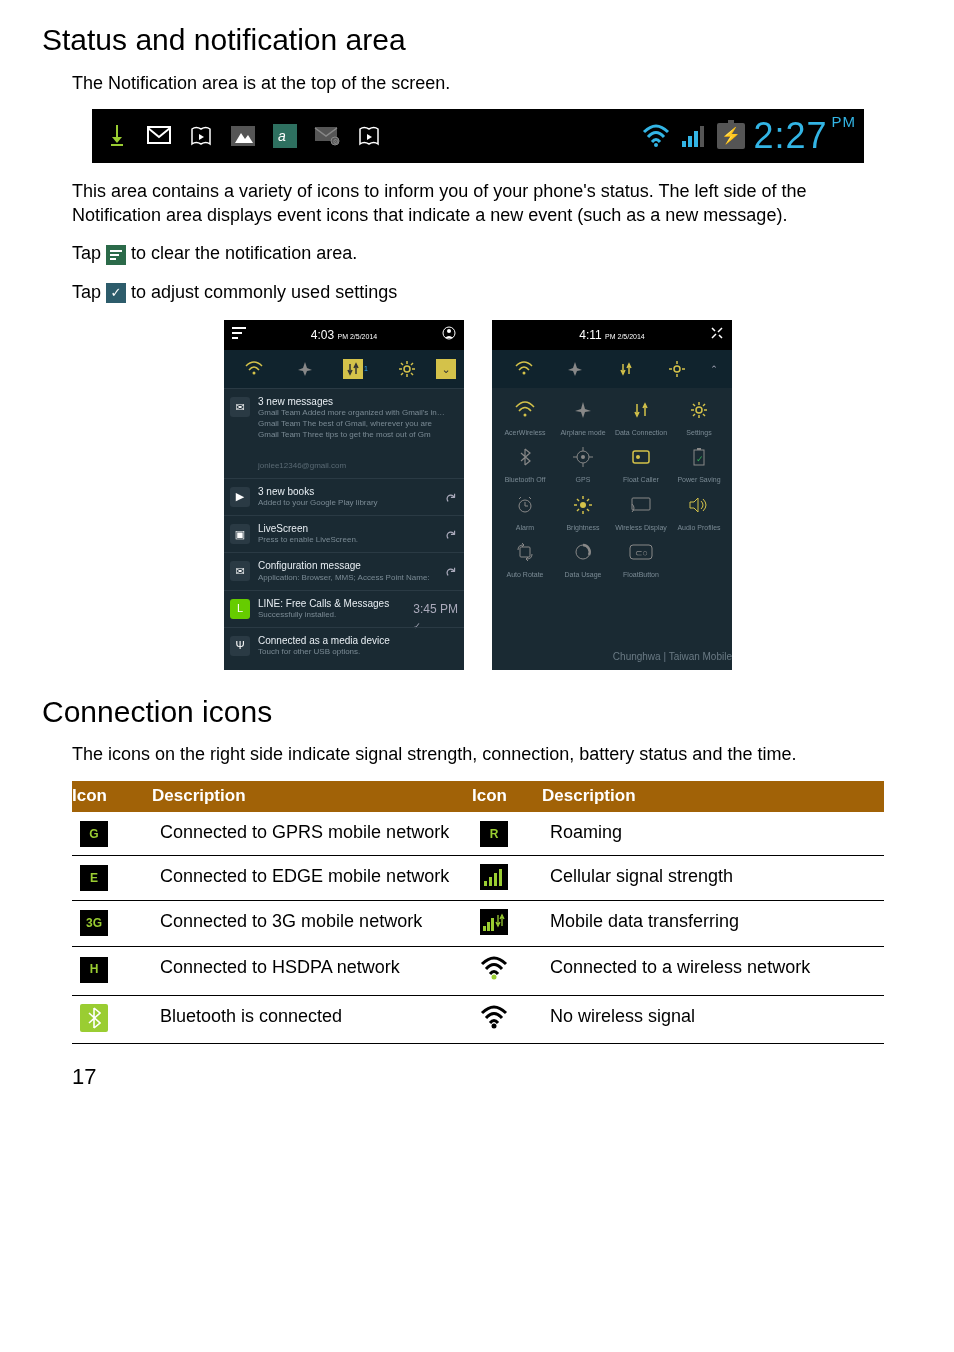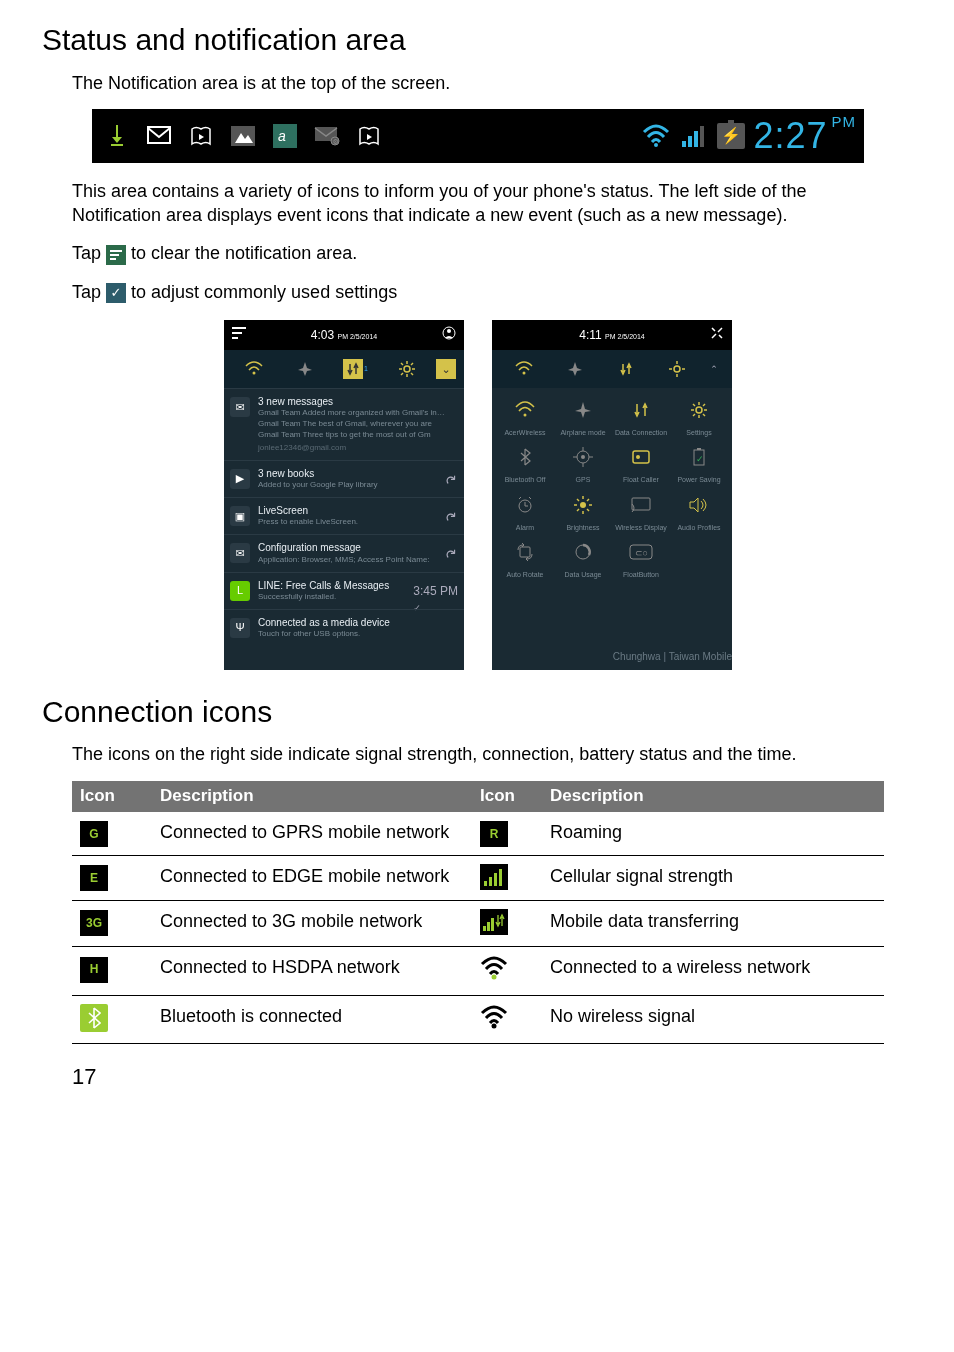--- a/index.html
+++ b/index.html
@@ -104,21 +104,21 @@
   .qg-label { font-size: 7px; }
   .qg-accent { color: #d4c24a !important; }
   .panel-footer { text-align: right; color: #6a7a84; font-size: 10px; padding: 6px 0; margin-top: auto;}
   .curve-arrow { display:inline-block; transform: rotate(-45deg); font-size: 14px; color:#aab;}
   
   
   table.icon-table {
     width: 100%; border-collapse: collapse; margin: 10px 0;
   }
   table.icon-table th {
-    background: #737373; color: #fff; text-align: left; padding: 4px 8px; font-size: 17px;
+    background: #a16207; color: #fff; text-align: left; padding: 4px 0; font-size: 17px;
   }
   table.icon-table td {
     padding: 8px 8px; vertical-align: top; border-bottom: 1px solid #000;
     font-size: 18px; min-height: 50px;
   }
   .col-icon { width: 80px; }
   .col-desc1 { width: 320px; }
   .col-icon2 { width: 70px; }
   .ic-badge {
     display: inline-flex; align-items: center; justify-content: center;
@@ -297,21 +297,21 @@
             <span class="yellow-box">⌄</span>
           </span>
       </div>
       <div id="left-items">
           <div class="notif-item">
             <span class="ni-icon" style="">✉</span>
                  <div class="notif-title">3 new messages</div>
             <div class="notif-sub">Gmail Team  Added more organized with Gmail's in…</div>
             <div class="notif-sub">Gmail Team  The best of Gmail, wherever you are</div>
             <div class="notif-sub">Gmail Team  Three tips to get the most out of Gm</div>
-            <div class="notif-sub" style="margin-top:2px;color:#5a6a74">jonlee12346@gmail.com</div>
+            <div class="notif-sub" style="margin-top:20px;color:#5a6a74">jonlee12346@gmail.com</div>
           </div>
           <div class="notif-item">
             <span class="ni-icon" style="">▶</span>
                  <div class="notif-title">3 new books</div>
             <div class="notif-sub">Added to your Google Play library</div>
             <span class="notif-meta"><span class="curve-arrow">↷</span></span>
           </div>
           <div class="notif-item">
             <span class="ni-icon" style="">▣</span>
                  <div class="notif-title">LiveScreen</div>

